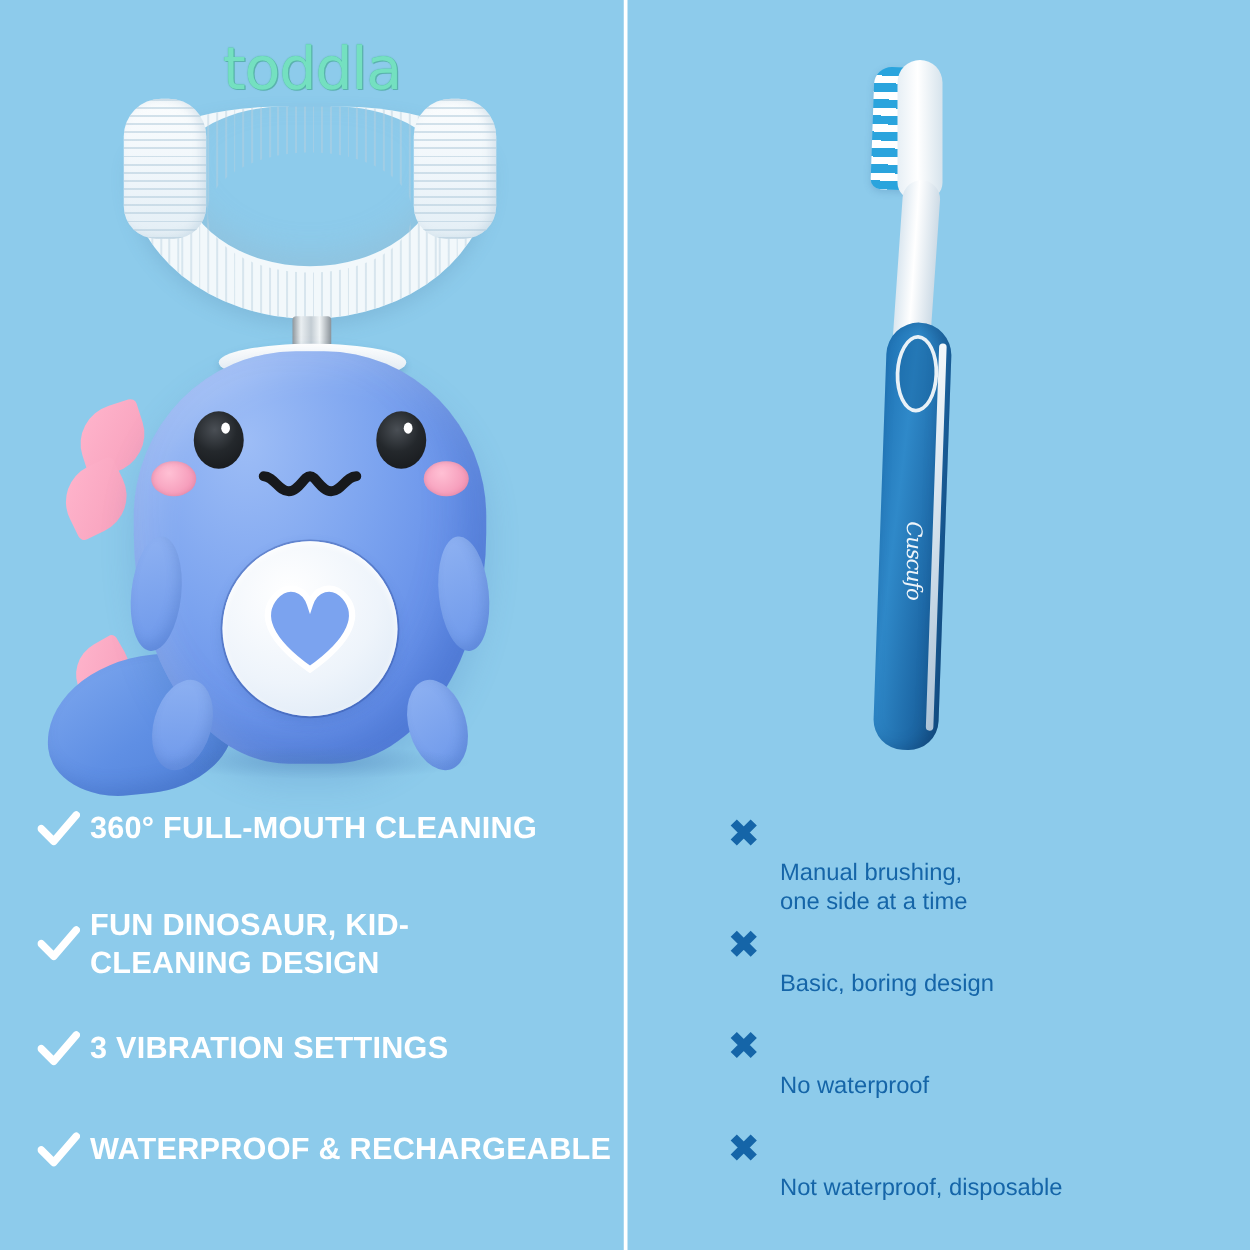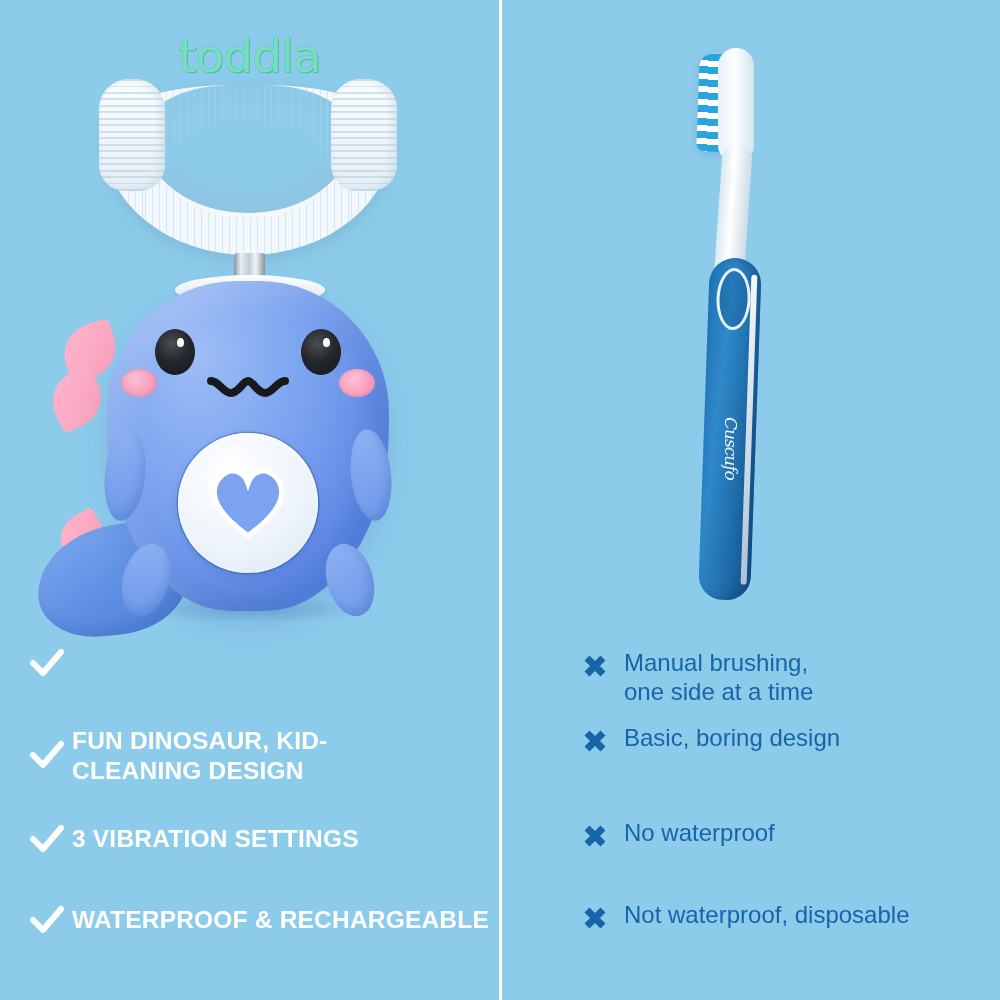--- a/index.html
+++ b/index.html
@@ -329,25 +329,26 @@
   .txt-left {
     font-size: 24.5px;
     font-weight: 700;
     letter-spacing: .2px;
     line-height: 1.22;
     color: #ffffff;
     white-space: pre-line;
   }
 
   .txt-right {
-    font-size: 24px;
+    font-size: 19px;
     font-weight: 400;
     line-height: 1.22;
     color: #1565a8;
     white-space: pre-line;
+    margin-top: 39px;
   }
 
   .check-svg { display: block; }
   .x-svg { display: block; margin-top: 5px; }
 </style>
 </head>
 <body>
 
 <div id="page">
 
@@ -403,20 +404,21 @@
     </div>
 
     <div class="list list-left">
 
       <div class="row" style="top:0px;">
         <div class="mark">
           <svg class="check-svg" width="34" height="30" viewBox="0 0 34 30">
             <path d="M3 15 L13 25 L31 4" fill="none" stroke="#ffffff" stroke-width="6" stroke-linecap="round" stroke-linejoin="round"></path>
           </svg>
         </div>
+        <div class="txt-left">360° FULL-MOUTH CLEANING</div>
       </div>
 
       <div class="row" style="top:78px;">
         <div class="mark">
           <svg class="check-svg" width="34" height="30" viewBox="0 0 34 30" style="margin-top:14px;">
             <path d="M3 15 L13 25 L31 4" fill="none" stroke="#ffffff" stroke-width="6" stroke-linecap="round" stroke-linejoin="round"></path>
           </svg>
         </div>
         <div class="txt-left">FUN DINOSAUR, KID-
 CLEANING DESIGN</div>
@@ -463,21 +465,21 @@
       <div class="row" style="top:0px;">
         <div class="mark">
           <svg class="x-svg" width="26" height="26" viewBox="0 0 26 26">
             <path d="M5 5 L21 21 M21 5 L5 21" fill="none" stroke="#1565a8" stroke-width="7" stroke-linecap="butt"></path>
           </svg>
         </div>
         <div class="txt-right">Manual brushing,
 one side at a time</div>
       </div>
 
-      <div class="row" style="top:75px;">
+      <div class="row" style="top:89px;">
         <div class="mark">
           <svg class="x-svg" width="26" height="26" viewBox="0 0 26 26">
             <path d="M5 5 L21 21 M21 5 L5 21" fill="none" stroke="#1565a8" stroke-width="7" stroke-linecap="butt"></path>
           </svg>
         </div>
         <div class="txt-right">Basic, boring design</div>
       </div>
 
       <div class="row" style="top:170px;">
         <div class="mark">

